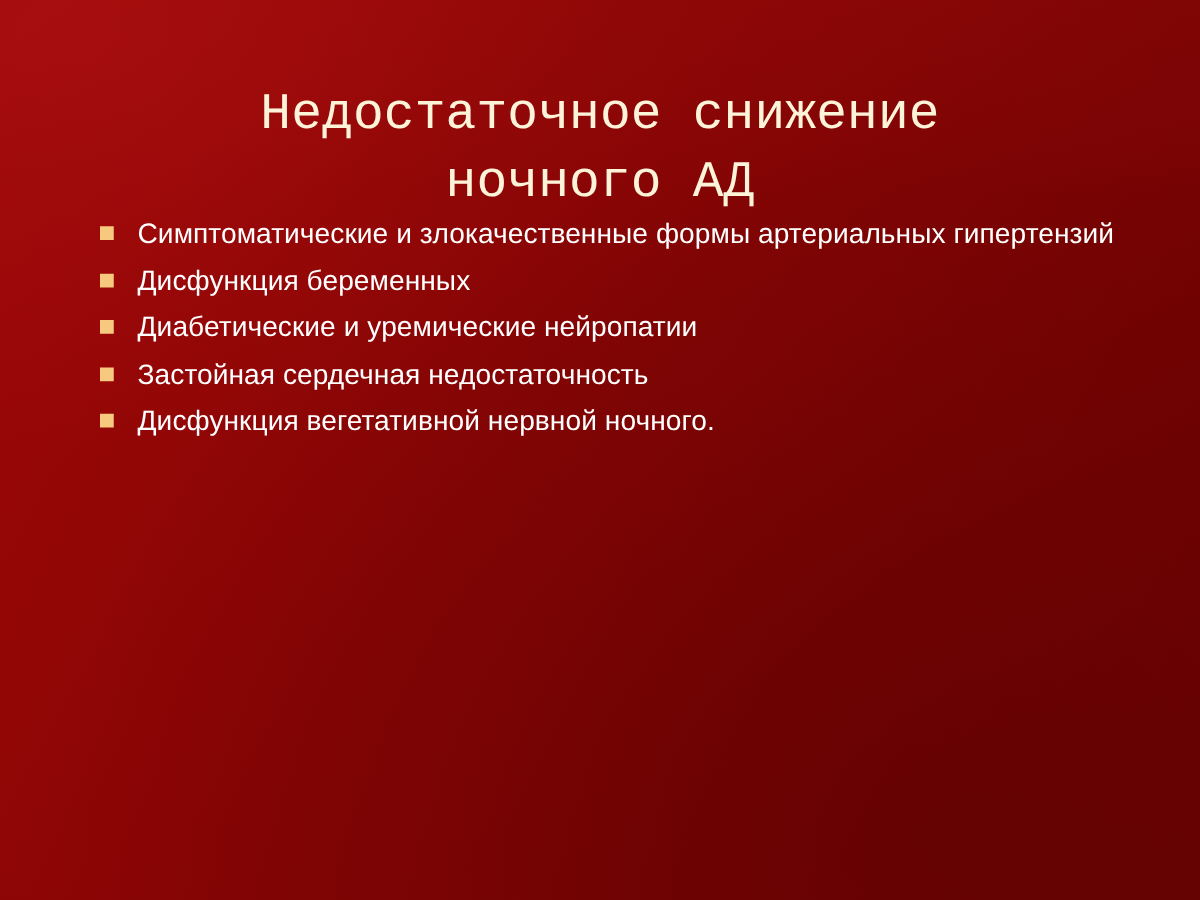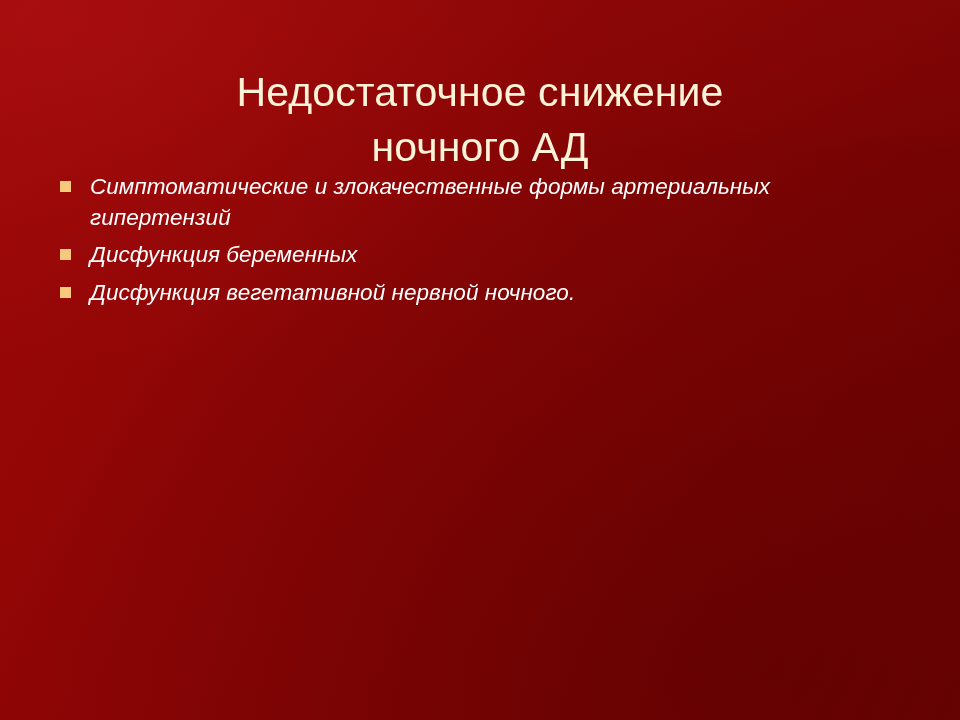--- a/index.html
+++ b/index.html
@@ -77,29 +77,29 @@
     top: 38px;
     width: 840px;
     text-align: center;
     color: #fdf3d8;
     font-size: 41px;
     line-height: 55px;
     font-weight: 400;
     letter-spacing: 0.1px;
     white-space: pre-line;
     font-stretch: semi-condensed;
+    font-family: Liberation Mono, monospace;
   }
 
   
   #bullets {
     position: absolute;
-    left: 60px;
+    left: 80px;
     top: 172px;
     width: 830px;
-    font-style: italic;
   }
 
   .bullet-row {
     position: relative;
     display: block;
     padding-left: 30px;
     color: #ffffff;
     font-size: 22.5px;
     line-height: 30.5px;
     font-weight: 400;
@@ -142,23 +142,31 @@
         <span class="bullet-marker"></span>
         <span class="bullet-text">Симптоматические и злокачественные формы артериальных гипертензий</span>
       </div>
 
 
       <div class="bullet-row">
         <span class="bullet-marker"></span>
         <span class="bullet-text">Дисфункция беременных</span>
       </div>
 
+      <div class="bullet-row">
+        <span class="bullet-marker"></span>
+        <span class="bullet-text">Диабетические и уремические нейропатии</span>
+      </div>
 
 
 
+      <div class="bullet-row">
+        <span class="bullet-marker"></span>
+        <span class="bullet-text">Застойная сердечная недостаточность</span>
+      </div>
 
       <div class="bullet-row">
         <span class="bullet-marker"></span>
         <span class="bullet-text">Дисфункция вегетативной нервной ночного.</span>
       </div>
 
     </div>
   </div>
 </div>
 

